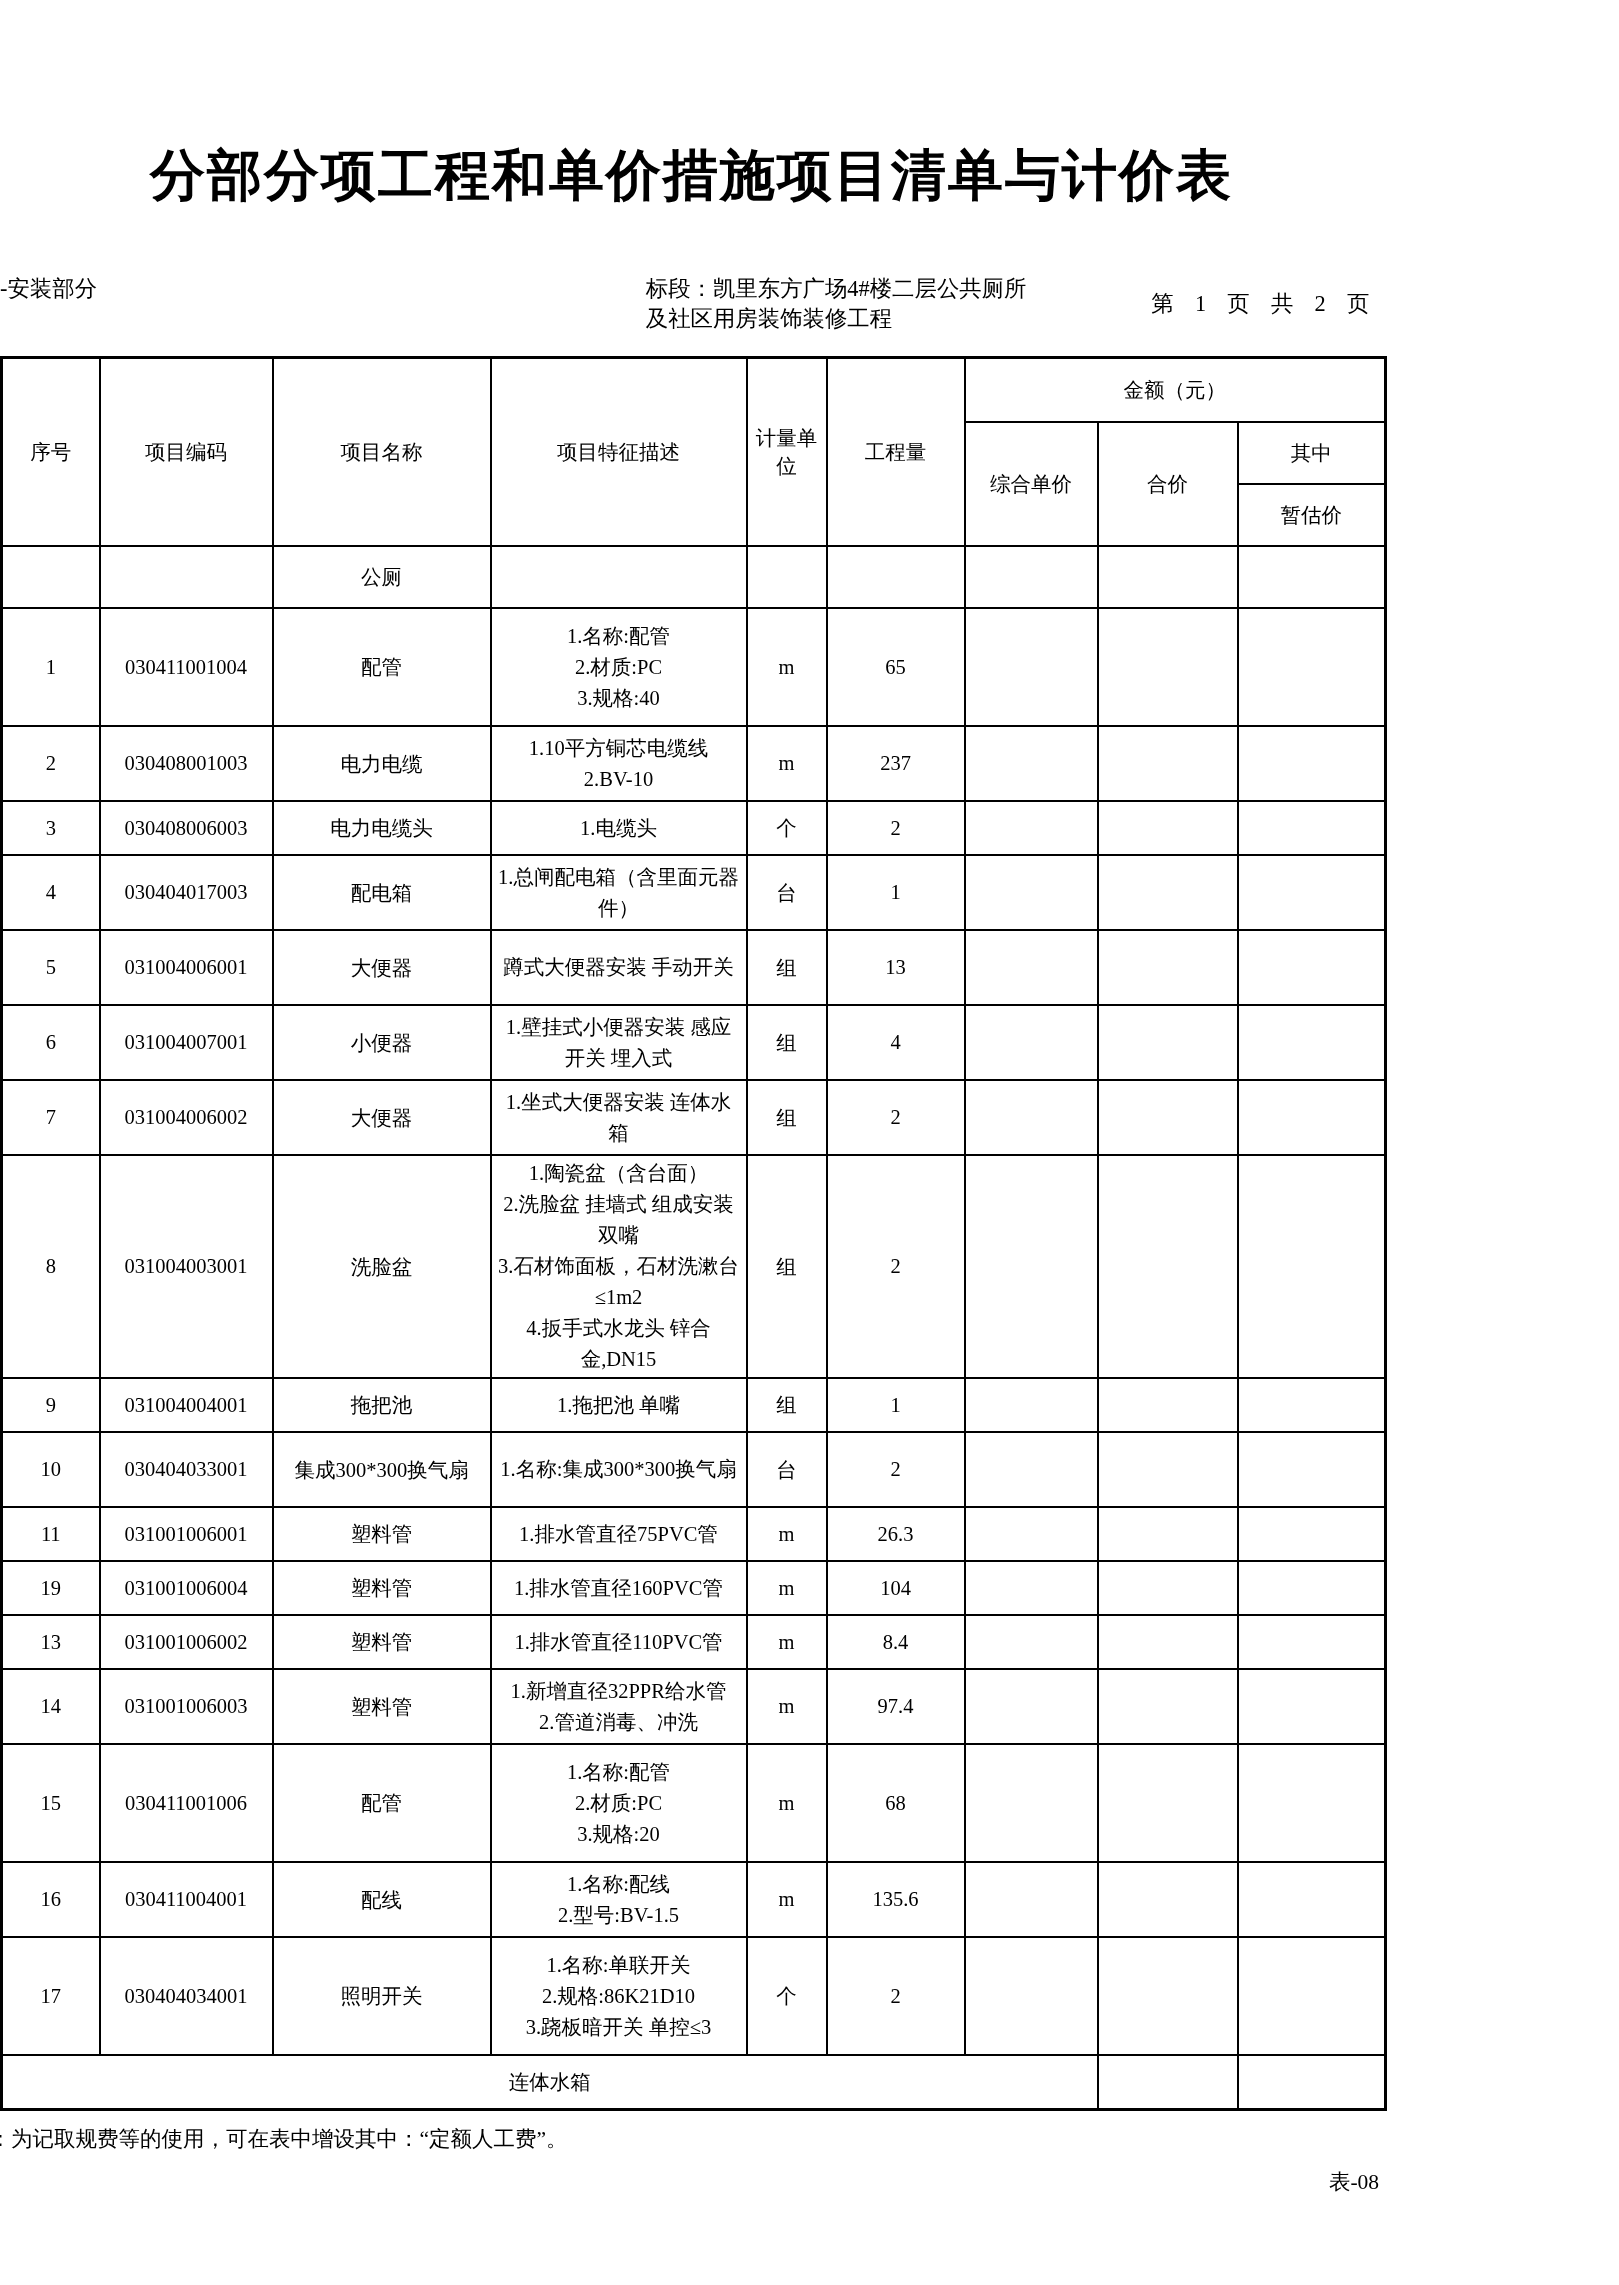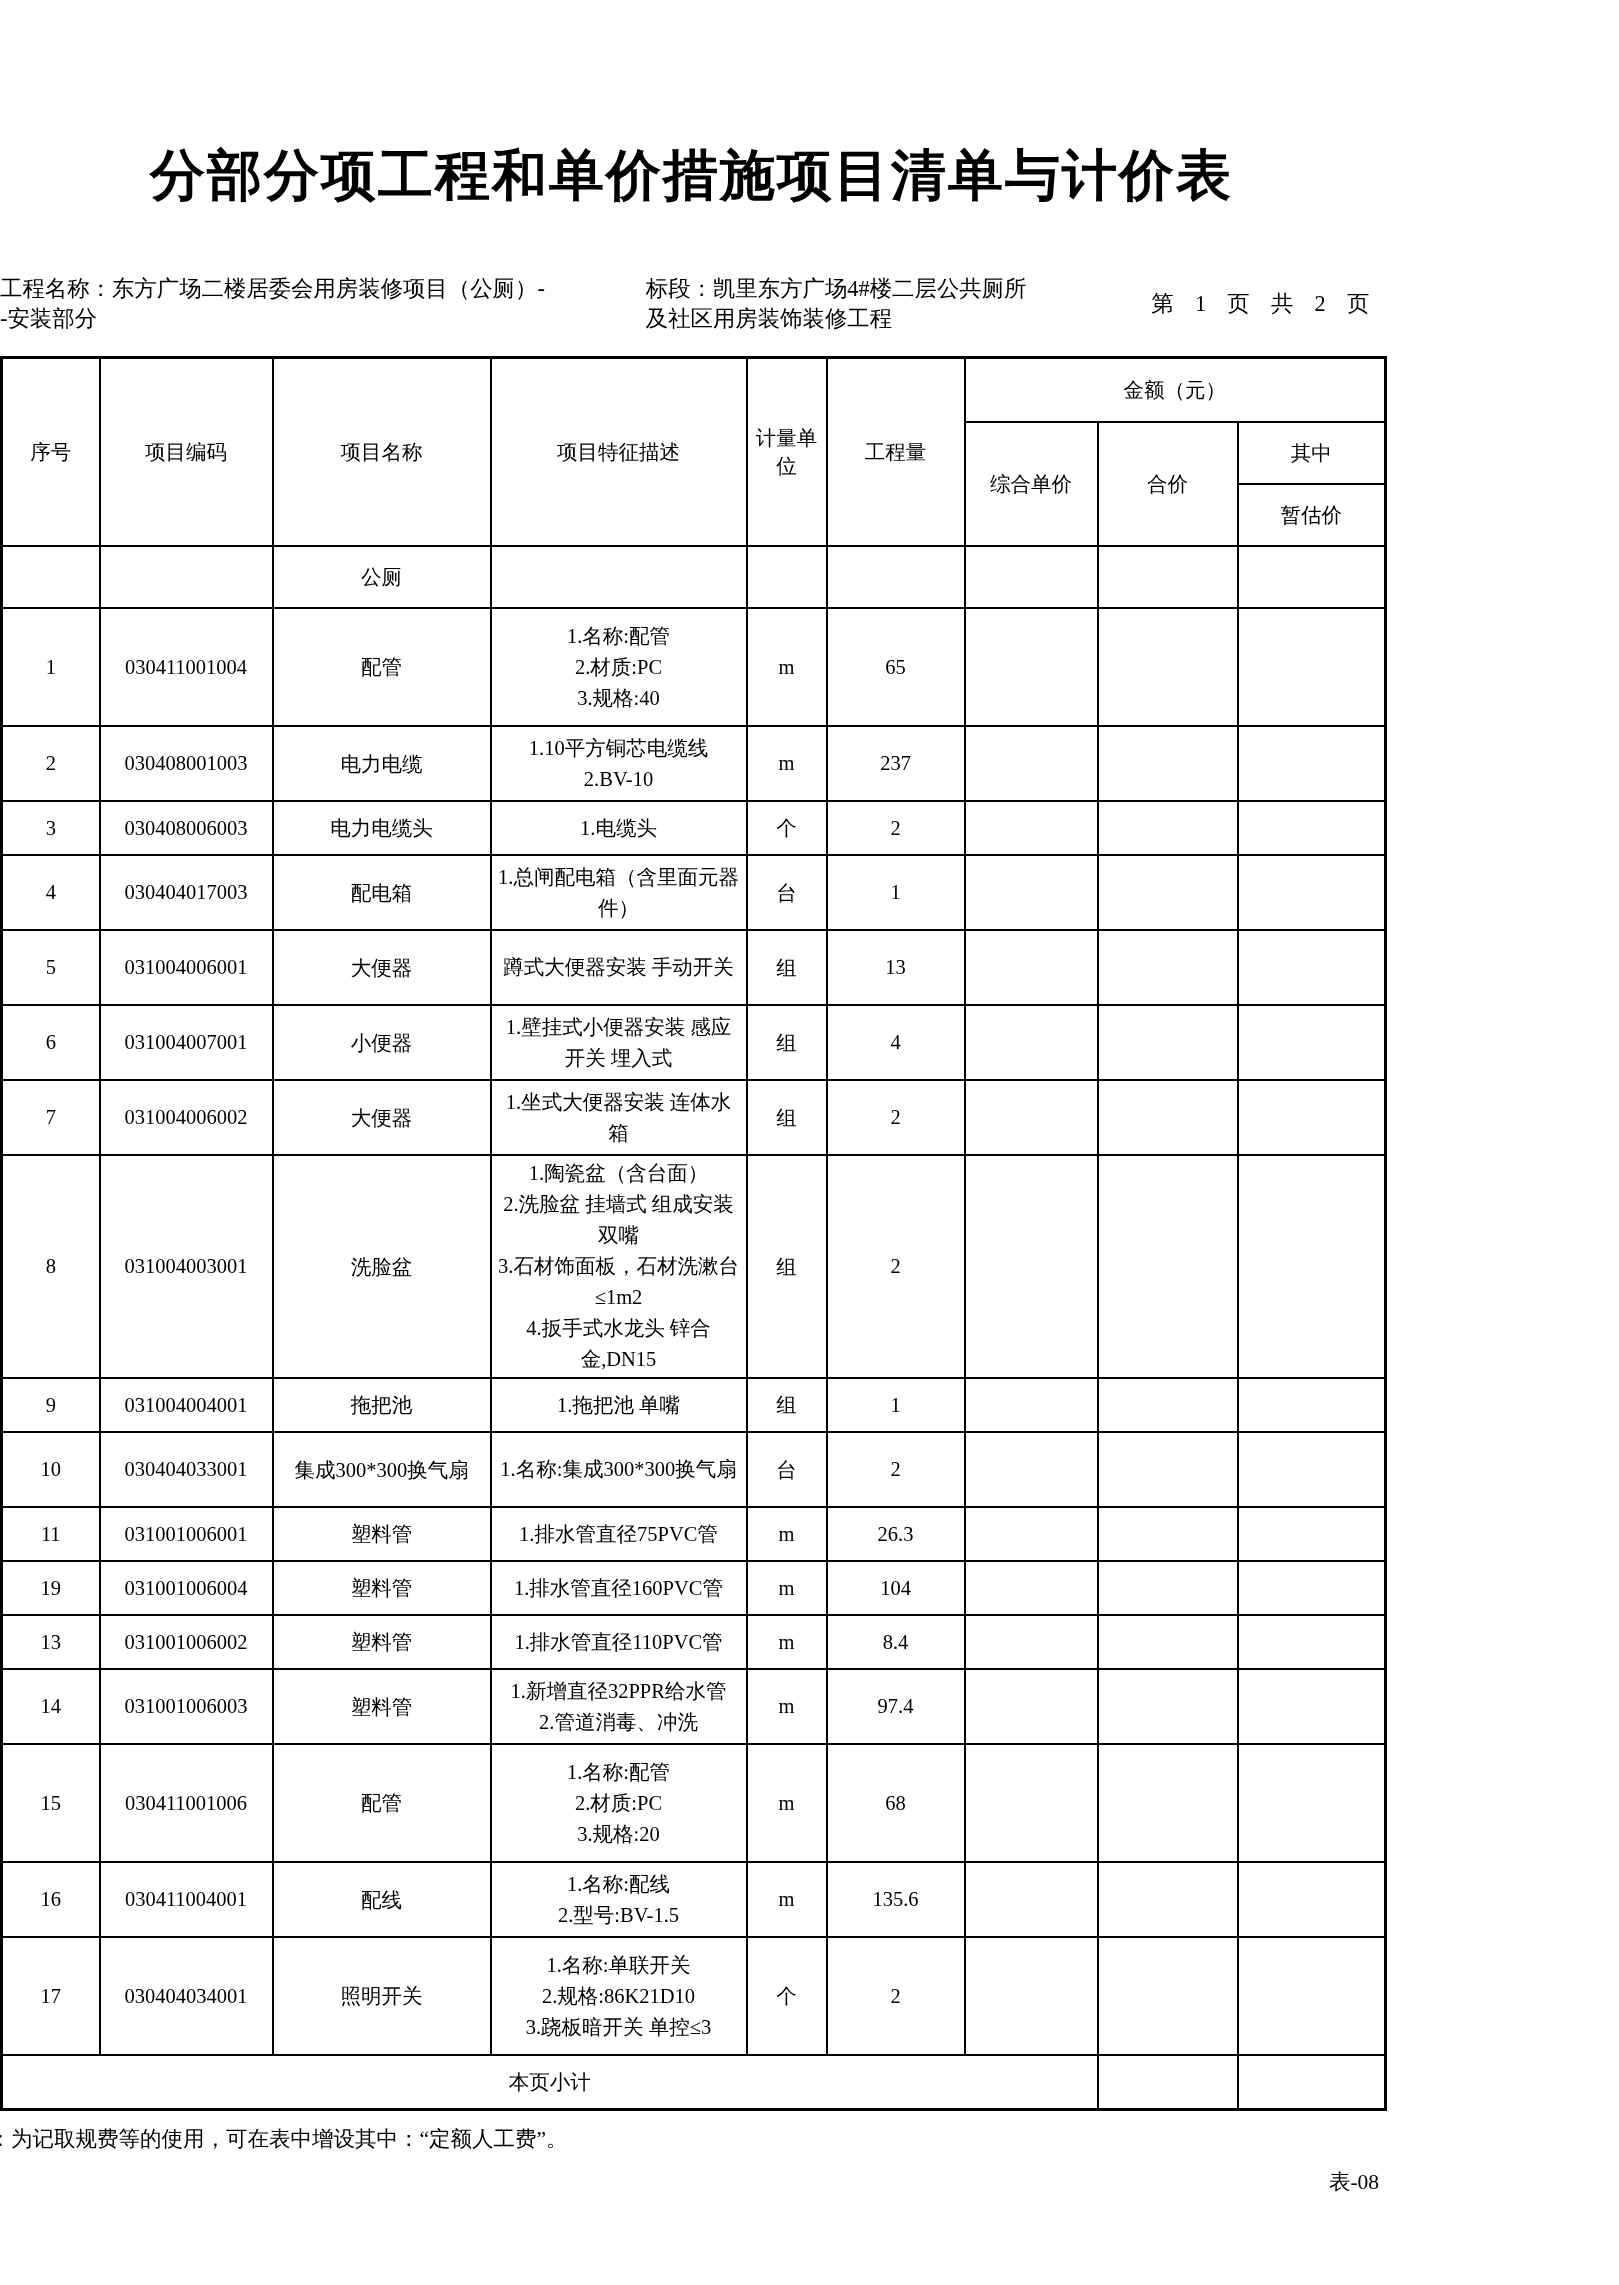--- a/index.html
+++ b/index.html
@@ -52,21 +52,20 @@
 </style>
 </head>
 <body>
 
 <div class="sheet">
 
   <div class="doc-title">分部分项工程和单价措施项目清单与计价表</div>
 
   <div class="meta">
     <div class="meta-project">
-      <div>工程名称：东方广场二楼居委会用房装修项目（公厕）-</div>
       <div>-安装部分</div>
     </div>
     <div class="meta-section">
       <div>标段：凯里东方广场4#楼二层公共厕所</div>
       <div>及社区用房装饰装修工程</div>
     </div>
     <div class="meta-page">第 1 页 共 2 页</div>
   </div>
 
   <table class="boq">
@@ -322,21 +321,21 @@
     <td class="cell-desc">1.名称:单联开关
 2.规格:86K21D10
 3.跷板暗开关 单控≤3</td>
     <td>个</td>
     <td class="cell-qty">2</td>
     <td></td>
     <td></td>
     <td></td>
   </tr>
 <tr class="subtotal-row">
-        <td colspan="7">本页小计</td>
+        <td colspan="7">连体水箱</td>
         <td></td>
         <td></td>
       </tr>
     </tbody>
   </table>
 
   <div class="note">注：为记取规费等的使用，可在表中增设其中：“定额人工费”。</div>
   <div class="form-code">表-08</div>
 
 </div>

